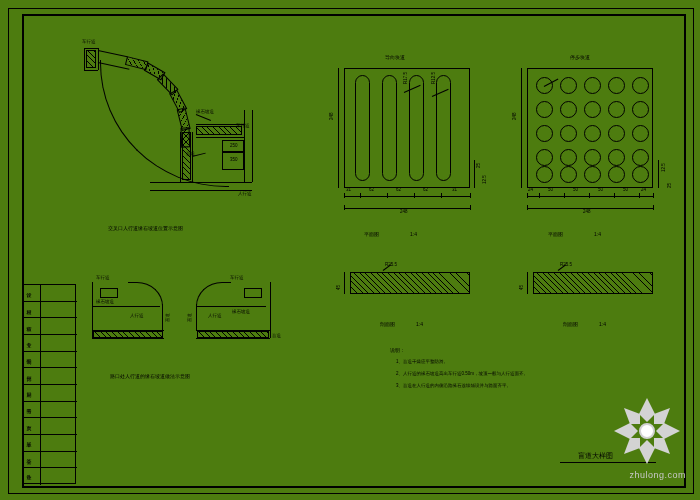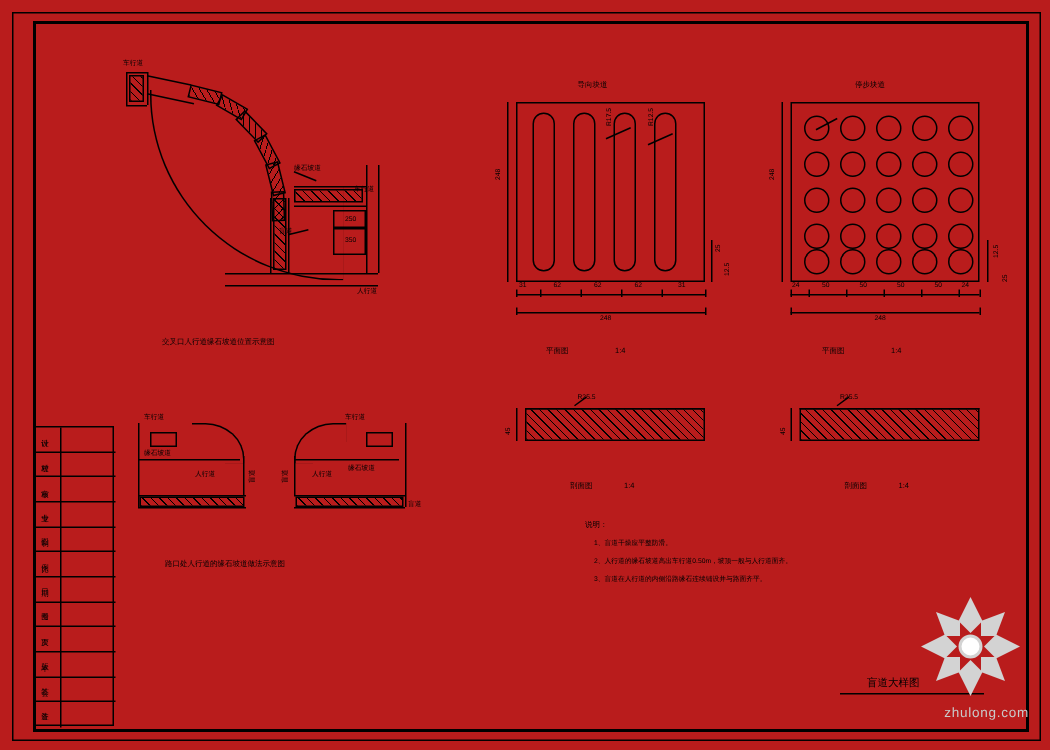--- a/index.html
+++ b/index.html
@@ -1,17 +1,17 @@
 <!DOCTYPE html>
 <html><head>
 <meta charset="utf-8">
 <style>
   html,body{margin:0;padding:0;}
   body{width:700px;height:500px;background:#ffffff;font-family:"Liberation Sans",sans-serif;overflow:hidden;}
-  .sheet{position:absolute;left:0;top:0;width:700px;height:500px;background:#b91c1c;}
+  .sheet{position:absolute;left:0;top:0;width:700px;height:500px;background:#4d7c0f;}
   .frame-outer{position:absolute;left:8px;top:8px;width:684px;height:484px;border:1px solid #000;}
   .frame-inner{position:absolute;left:22px;top:14px;width:660px;height:470px;border:2px solid #000;}
   .ln{position:absolute;background:#000;}
   .h{height:1px;}
   .v{width:1px;}
   .txt{position:absolute;color:#000;white-space:nowrap;font-size:6px;line-height:1;}
   .txt.sm{font-size:5px;}
   .txt.xs{font-size:4.5px;}
   .txt.md{font-size:7px;}
   .vtxt{position:absolute;color:#000;white-space:nowrap;font-size:5px;writing-mode:vertical-rl;text-orientation:upright;line-height:1;}

